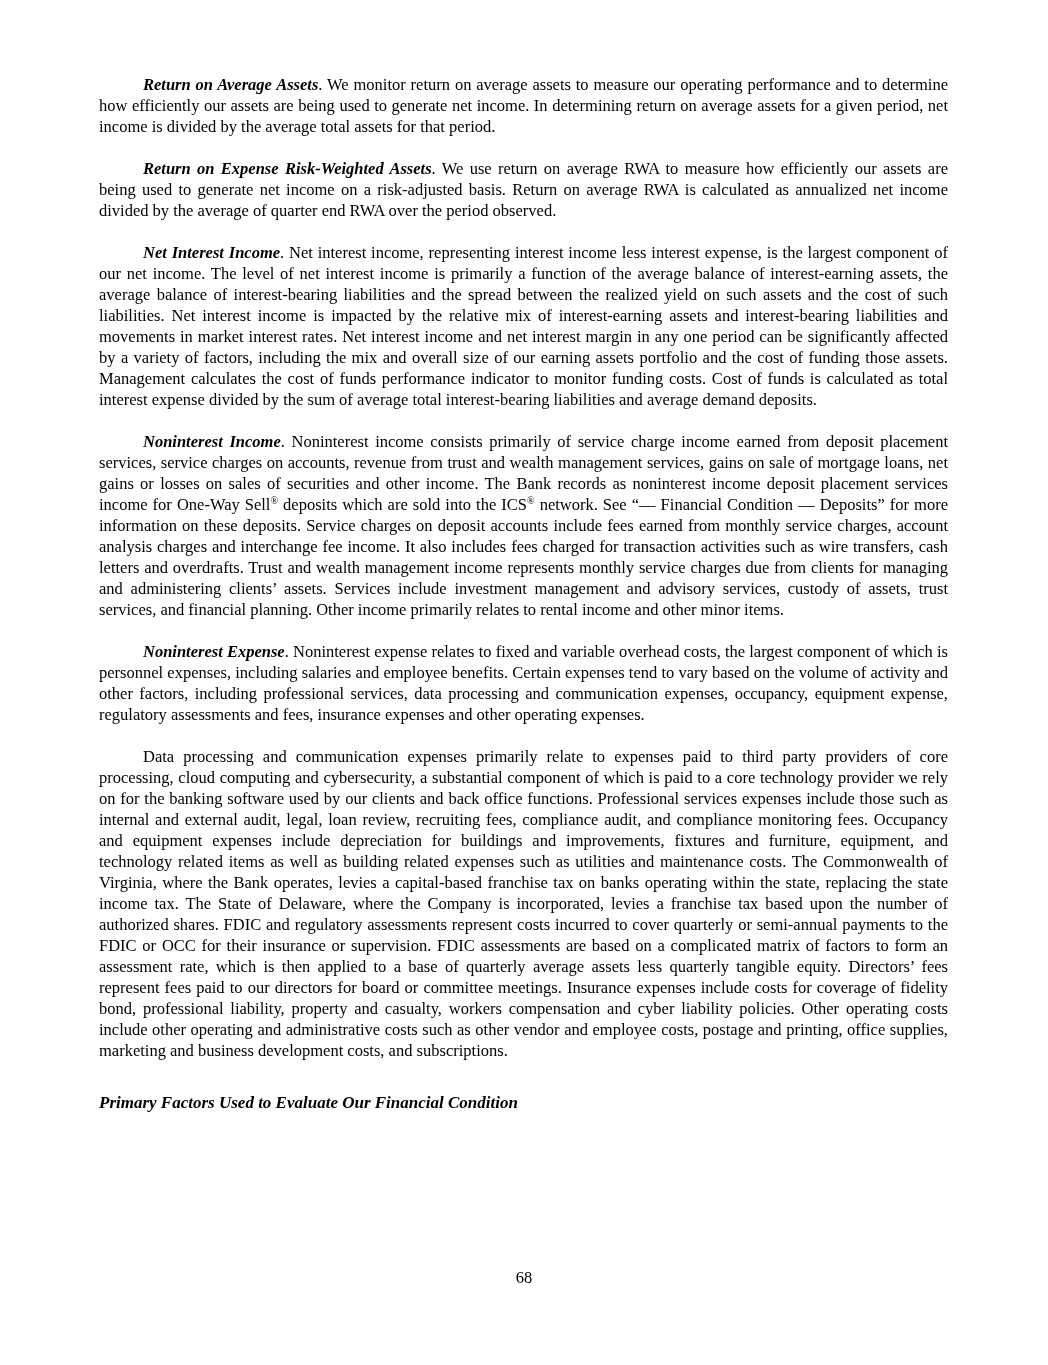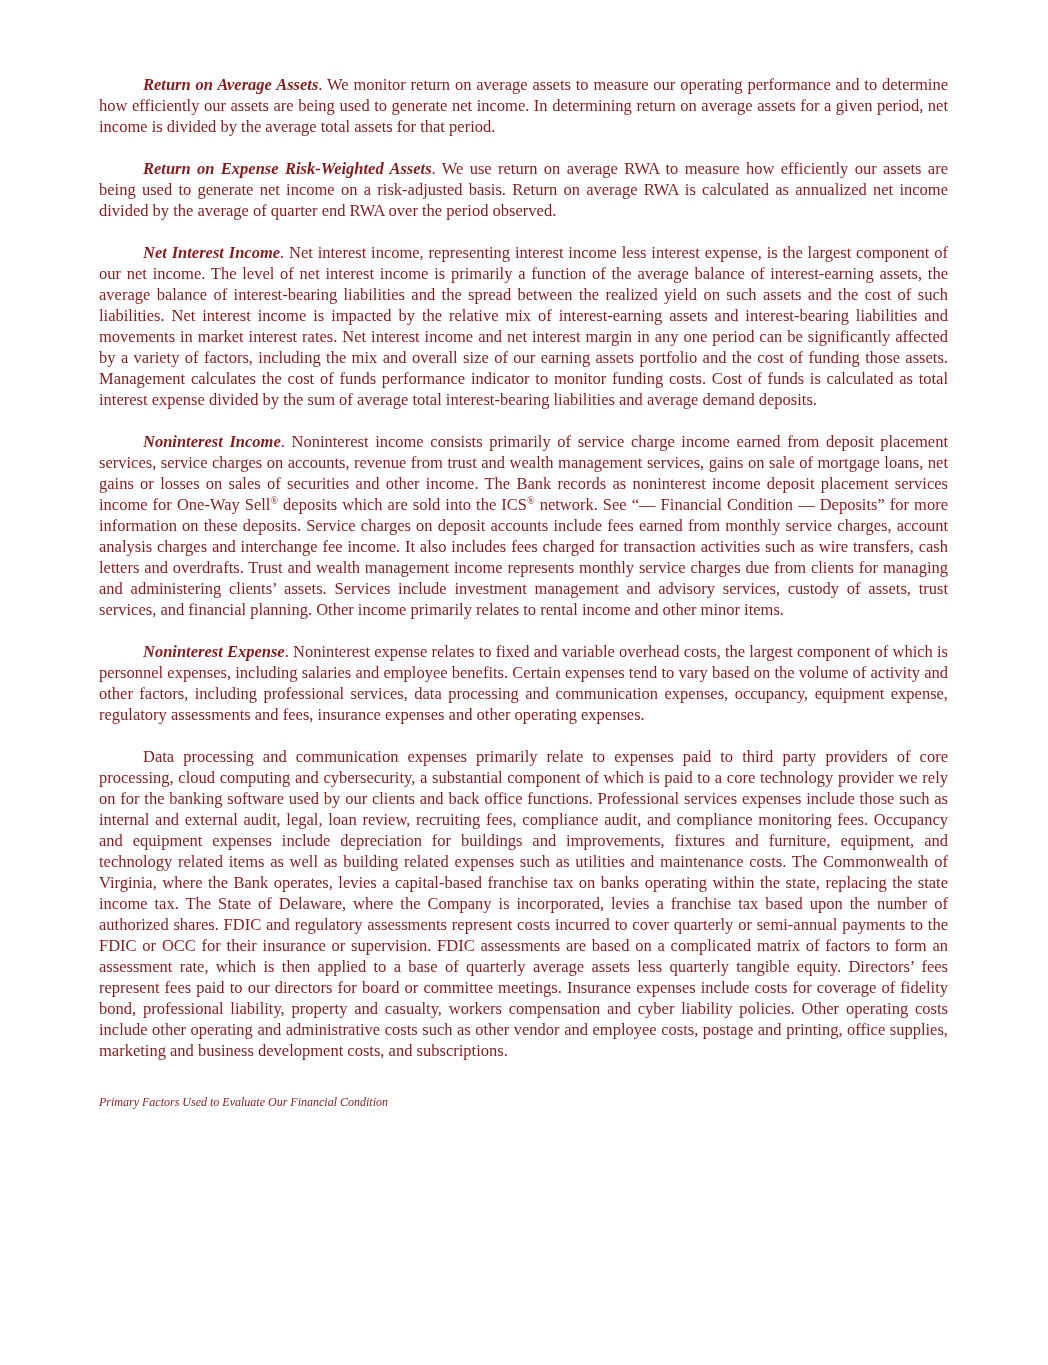--- a/index.html
+++ b/index.html
@@ -5,21 +5,21 @@
   html, body {
     margin: 0;
     padding: 0;
     background: #ffffff;
   }
   .page {
     position: relative;
     width: 1048px;
     height: 1313px;
     background: #ffffff;
-    color: #7f1d1d;
+    color: #000000;
     font-family: "Liberation Serif", serif;
     overflow: hidden;
   }
   .content {
     position: absolute;
     top: 74px;
     left: 99px;
     width: 849px;
   }
   p.paragraph {
@@ -33,23 +33,23 @@
     font-weight: bold;
     font-style: italic;
   }
   sup.seg-sup {
     font-size: 10px;
     line-height: 0;
     vertical-align: super;
   }
   h3.heading {
     margin: 31px 0 28px 0;
-    font-size: 12px;
+    font-size: 17px;
     line-height: 21px;
-    font-weight: normal;
+    font-weight: bold;
     font-style: italic;
     text-indent: 0;
     text-align: left;
   }
   .footer {
     position: absolute;
     bottom: 25px;
     left: 0;
     width: 100%;
     text-align: center;
@@ -63,13 +63,14 @@
 <div class="page">
   <div class="content">
       <p class="paragraph"><span class="seg-lead">Return on Average Assets</span><span class="seg-text">. We monitor return on average assets to measure our operating performance and to determine how efficiently our assets are being used to generate net income. In determining return on average assets for a given period, net income is divided by the average total assets for that period.</span></p>
       <p class="paragraph"><span class="seg-lead">Return on Expense Risk-Weighted Assets</span><span class="seg-text">. We use return on average RWA to measure how efficiently our assets are being used to generate net income on a risk-adjusted basis. Return on average RWA is calculated as annualized net income divided by the average of quarter end RWA over the period observed.</span></p>
       <p class="paragraph"><span class="seg-lead">Net Interest Income</span><span class="seg-text">. Net interest income, representing interest income less interest expense, is the largest component of our net income. The level of net interest income is primarily a function of the average balance of interest-earning assets, the average balance of interest-bearing liabilities and the spread between the realized yield on such assets and the cost of such liabilities.  Net interest income is impacted by the relative mix of interest-earning assets and interest-bearing liabilities and movements in market interest rates. Net interest income and net interest margin in any one period can be significantly affected by a variety of factors, including the mix and overall size of our earning assets portfolio and the cost of funding those assets. Management calculates the cost of funds performance indicator to monitor funding costs.  Cost of funds is calculated as total interest expense divided by the sum of average total interest-bearing liabilities and average demand deposits.</span></p>
       <p class="paragraph"><span class="seg-lead">Noninterest Income</span><span class="seg-text">. Noninterest income consists primarily of service charge income earned from deposit placement services, service charges on accounts, revenue from trust and wealth management services, gains on sale of mortgage loans, net gains or losses on sales of securities and other income. The Bank records as noninterest income deposit placement services income for One-Way Sell</span><sup class="seg-sup">®</sup><span class="seg-text"> deposits which are sold into the ICS</span><sup class="seg-sup">®</sup><span class="seg-text"> network. See “— Financial Condition — Deposits” for more information on these deposits. Service charges on deposit accounts include fees earned from monthly service charges, account analysis charges and interchange fee income. It also includes fees charged for transaction activities such as wire transfers, cash letters and overdrafts. Trust and wealth management income represents monthly service charges due from clients for managing and administering clients’ assets. Services include investment management and advisory services, custody of assets, trust services, and financial planning. Other income primarily relates to rental income and other minor items.</span></p>
       <p class="paragraph"><span class="seg-lead">Noninterest Expense</span><span class="seg-text">. Noninterest expense relates to fixed and variable overhead costs, the largest component of which is personnel expenses, including salaries and employee benefits. Certain expenses tend to vary based on the volume of activity and other factors, including professional services, data processing and communication expenses, occupancy, equipment expense, regulatory assessments and fees, insurance expenses and other operating expenses.</span></p>
       <p class="paragraph"><span class="seg-text">Data processing and communication expenses primarily relate to expenses paid to third party providers of core processing, cloud computing and cybersecurity, a substantial component of which is paid to a core technology provider we rely on for the banking software used by our clients and back office functions. Professional services expenses include those such as internal and external audit, legal, loan review, recruiting fees, compliance audit, and compliance monitoring fees. Occupancy and equipment expenses include depreciation for buildings and improvements, fixtures and furniture, equipment, and technology related items as well as building related expenses such as utilities and maintenance costs. The Commonwealth of Virginia, where the Bank operates, levies a capital-based franchise tax on banks operating within the state, replacing the state income tax. The State of Delaware, where the Company is incorporated, levies a franchise tax based upon the number of authorized shares. FDIC and regulatory assessments represent costs incurred to cover quarterly or semi-annual payments to the FDIC or OCC for their insurance or supervision. FDIC assessments are based on a complicated matrix of factors to form an assessment rate, which is then applied to a base of quarterly average assets less quarterly tangible equity. Directors’ fees represent fees paid to our directors for board or committee meetings. Insurance expenses include costs for coverage of fidelity bond, professional liability, property and casualty, workers compensation and cyber liability policies. Other operating costs include other operating and administrative costs such as other vendor and employee costs, postage and printing, office supplies, marketing and business development costs, and subscriptions.</span></p>
       <h3 class="heading"><span class="seg-heading">Primary Factors Used to Evaluate Our Financial Condition</span></h3>
     </div>
+  <div class="footer">68</div>
 </div>
 
 </body></html>

